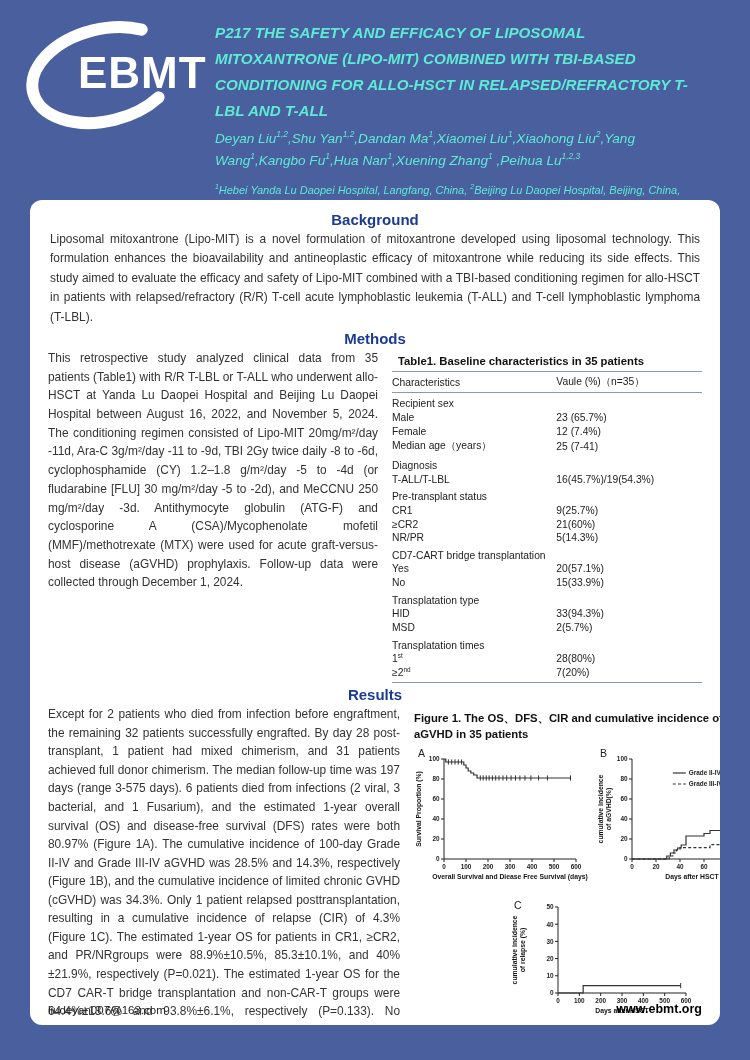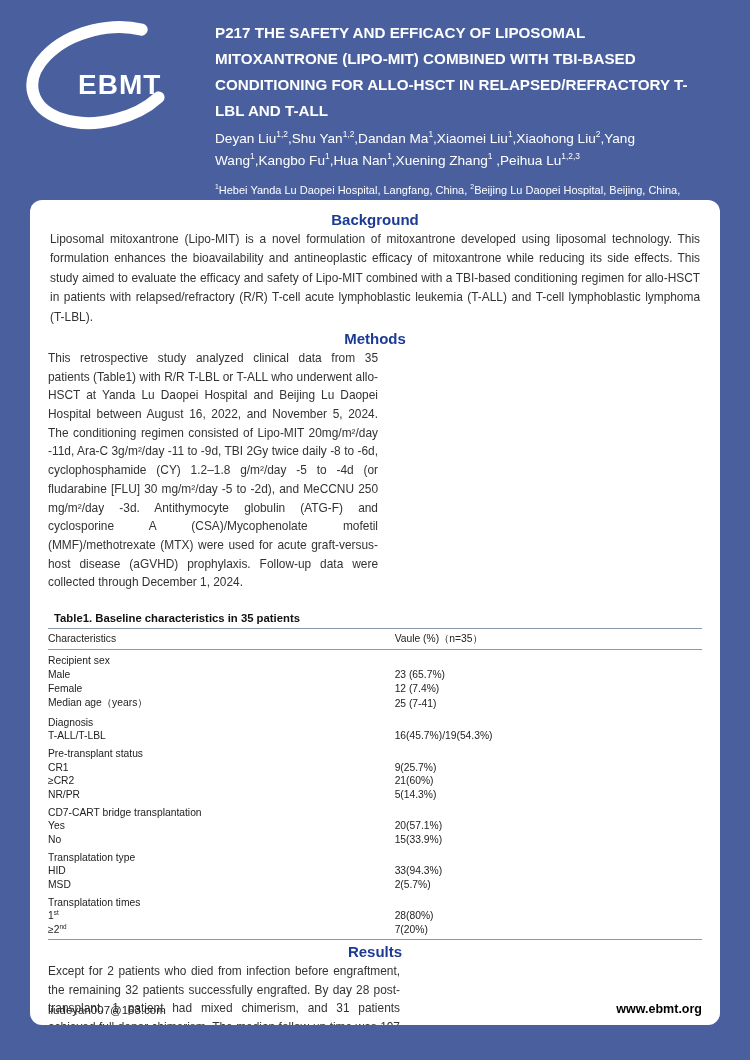--- a/index.html
+++ b/index.html
@@ -8,34 +8,34 @@
   *{box-sizing:border-box;}
   html,body{margin:0;padding:0;}
   body{width:750px;height:1060px;background:var(--blue);position:relative;
        font-family:"Liberation Sans",sans-serif;overflow:hidden;}
   sup{font-size:62%;vertical-align:super;line-height:0;}
 
   
   .logo{position:absolute;left:26px;top:14px;width:198px;height:122px;}
   .logo svg{position:absolute;left:0;top:0;}
   .logo-text{position:absolute;left:52px;top:34px;color:#fff;font-weight:bold;
-             font-size:28px;letter-spacing:1px;margin-top:21px;}
-  .title-block{position:absolute;left:215px;top:20px;width:492px;color:#ffffff;}
+             font-size:44px;letter-spacing:1px;}
+  .title-block{position:absolute;left:215px;top:20px;width:492px;color:#5eead4;font-style:italic;}
   .poster-title{font-size:15.2px;font-weight:bold;line-height:1.7;width:480px;}
   .authors{font-size:13.6px;line-height:1.6;margin-top:5px;}
   .affiliations{font-size:11px;line-height:1.5;margin-top:10px;}
 
   
   .card{position:absolute;left:30px;top:200px;width:690px;height:825px;
         background:#fff;border-radius:12px;padding:8px 18px 8px;overflow:hidden;}
   .section-heading{font-size:15px;font-weight:bold;color:var(--navy);
                    text-align:center;margin:3px 0 2px;}
   .para{font-size:11.9px;color:var(--ink);text-align:justify;}
   .bg-text{line-height:1.63;margin:1px 2px 2px;}
-  .two-col{display:flex;gap:14px;margin-top:1px;flex-direction:column;}
+  .two-col{display:flex;gap:14px;margin-top:1px;}
   .methods-text{width:330px;flex:none;line-height:1.57;}
   .results-text{width:352px;flex:none;line-height:1.56;}
 
   
   .table-wrap{flex:1;padding-top:6px;}
   .table-title{font-size:11.3px;font-weight:bold;color:#111;margin:0 0 4px 6px;}
   table{width:100%;border-collapse:collapse;font-size:10.3px;color:#222;}
   thead th{text-align:left;font-weight:normal;padding:3px 0;
            border-top:1.5px solid var(--tline);border-bottom:1px solid var(--tline);}
   td{padding:1.4px 0;}

